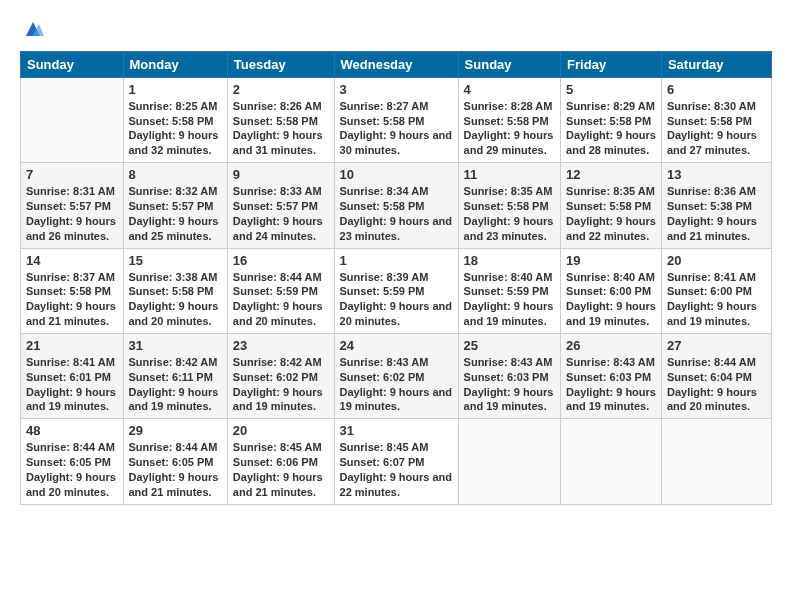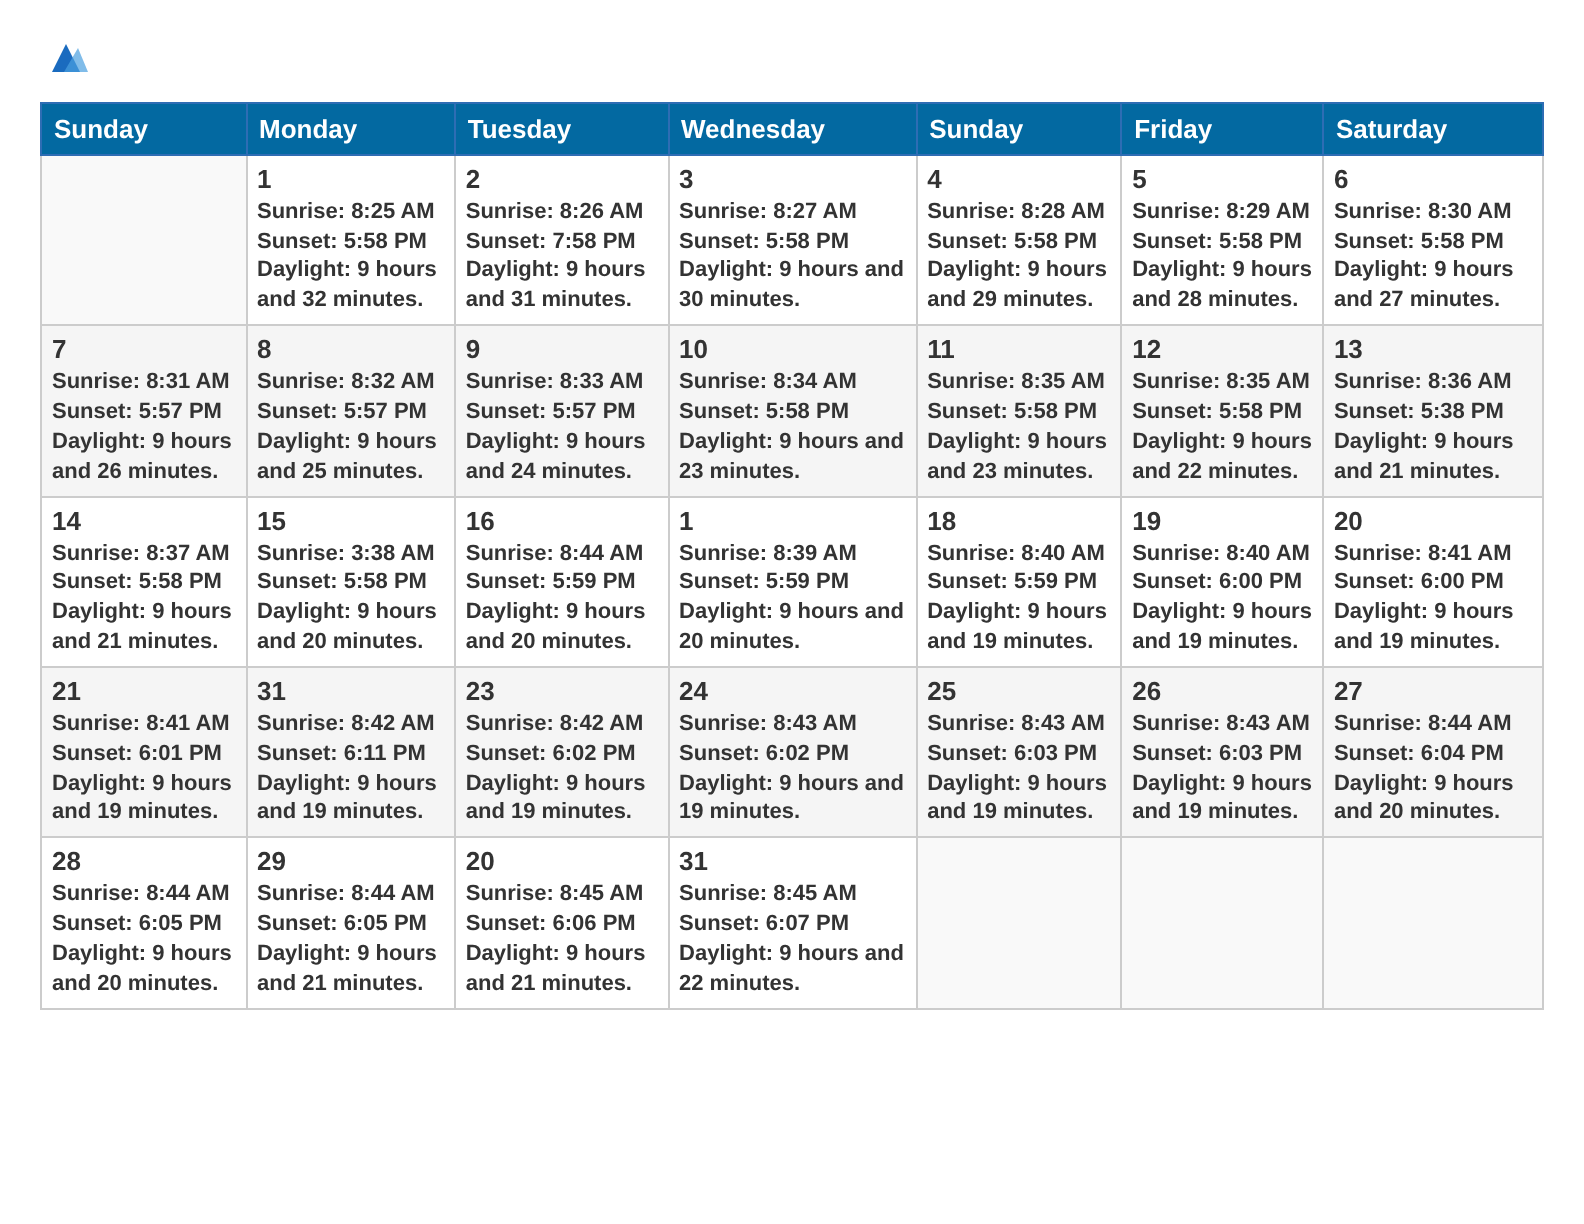--- a/index.html
+++ b/index.html
@@ -135,21 +135,21 @@
           <td>
             <span class="day-number">1</span>
             <div class="day-info">Sunrise: 8:25 AM
 Sunset: 5:58 PM
 Daylight: 9 hours
 and 32 minutes.</div>
           </td>
           <td>
             <span class="day-number">2</span>
             <div class="day-info">Sunrise: 8:26 AM
-Sunset: 7:58 PM
+Sunset: 5:58 PM
 Daylight: 9 hours
 and 31 minutes.</div>
           </td>
           <td>
             <span class="day-number">3</span>
             <div class="day-info">Sunrise: 8:27 AM
 Sunset: 5:58 PM
 Daylight: 9 hours
 and 30 minutes.</div>
           </td>
@@ -323,21 +323,21 @@
           <td>
             <span class="day-number">27</span>
             <div class="day-info">Sunrise: 8:44 AM
 Sunset: 6:04 PM
 Daylight: 9 hours
 and 20 minutes.</div>
           </td>
         </tr>
         <tr>
           <td>
-            <span class="day-number">28</span>
+            <span class="day-number">48</span>
             <div class="day-info">Sunrise: 8:44 AM
 Sunset: 6:05 PM
 Daylight: 9 hours
 and 20 minutes.</div>
           </td>
           <td>
             <span class="day-number">29</span>
             <div class="day-info">Sunrise: 8:44 AM
 Sunset: 6:05 PM
 Daylight: 9 hours

